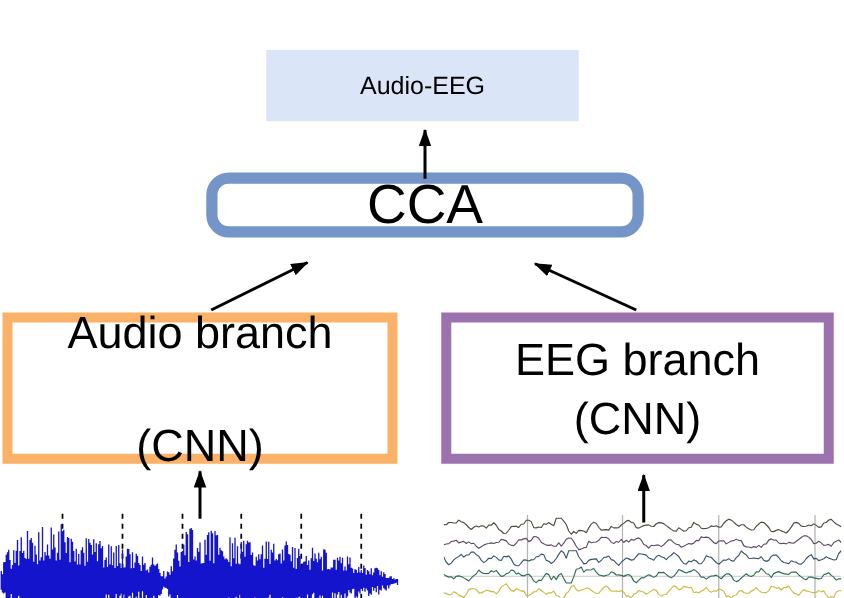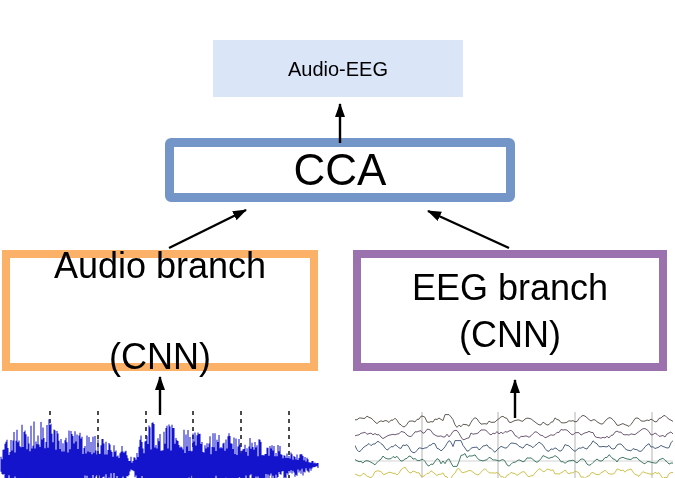--- a/index.html
+++ b/index.html
@@ -3,22 +3,22 @@
 <meta charset="utf-8">
 <style>
   html,body{margin:0;padding:0;background:#ffffff;}
   .canvas{
     position:relative;width:675px;height:478px;background:#ffffff;overflow:hidden;
     font-family:"Liberation Sans", sans-serif;color:#000;margin-top:40px;
   }
   .box{position:absolute;box-sizing:border-box;display:flex;flex-direction:column;
        align-items:center;justify-content:center;text-align:center;background:#fff;}
   .embed-box{left:213px;top:0;width:250px;height:57px;font-size:20px;line-height:26px;}
-  .cca-box{left:165px;top:98px;width:350px;height:64px;border:9px solid #7495c8;
-           border-radius:6px;font-size:44px;}
+  .cca-box{left:165px;top:98px;width:350px;height:52px;border:9px solid #7495c8;
+           border-radius:18px;font-size:44px;}
   .audio-box{left:2px;top:210px;width:316px;height:121px;border:8px solid #fbb167;
              font-size:36px;line-height:47px;}
   .eeg-box{left:353px;top:210px;width:314px;height:121px;border:8px solid #84cc16;
            font-size:36px;line-height:47px;}
   svg.layer{position:absolute;pointer-events:none;}
   #arrow-layer{left:0;top:0;}
   #wave-layer{left:0;top:370px;}
   #eeg-layer{left:355px;top:372px;}
 </style>
 </head>

